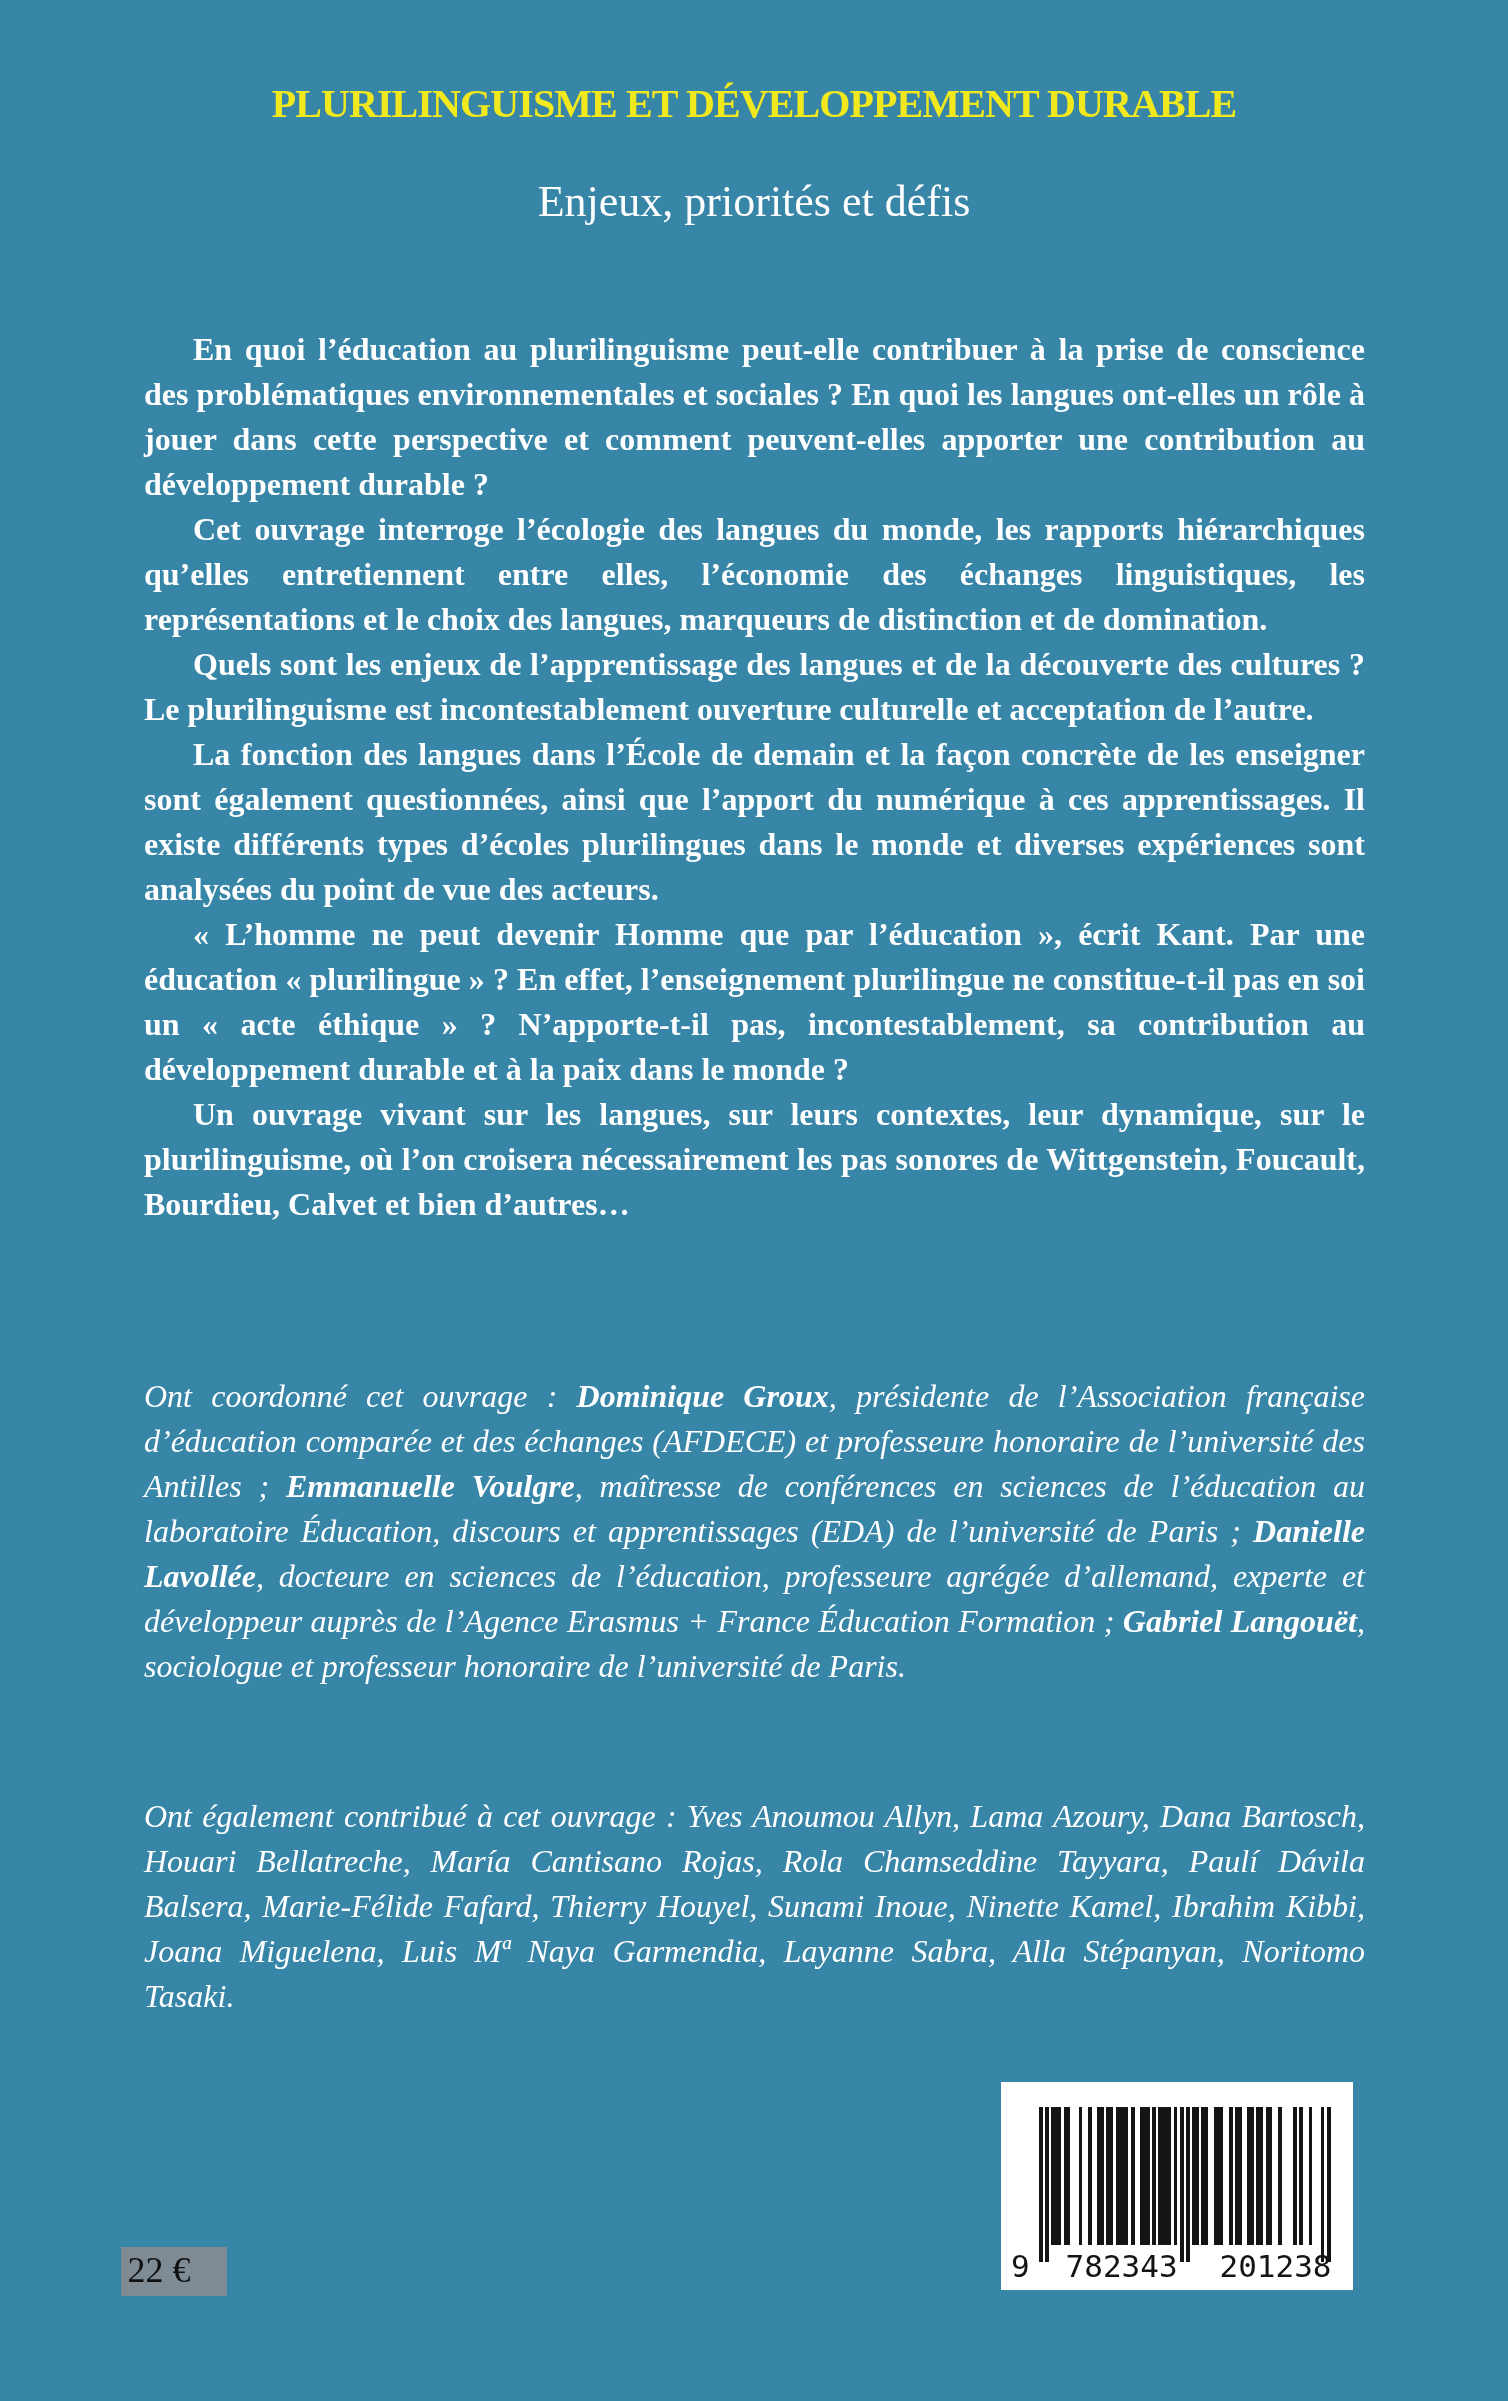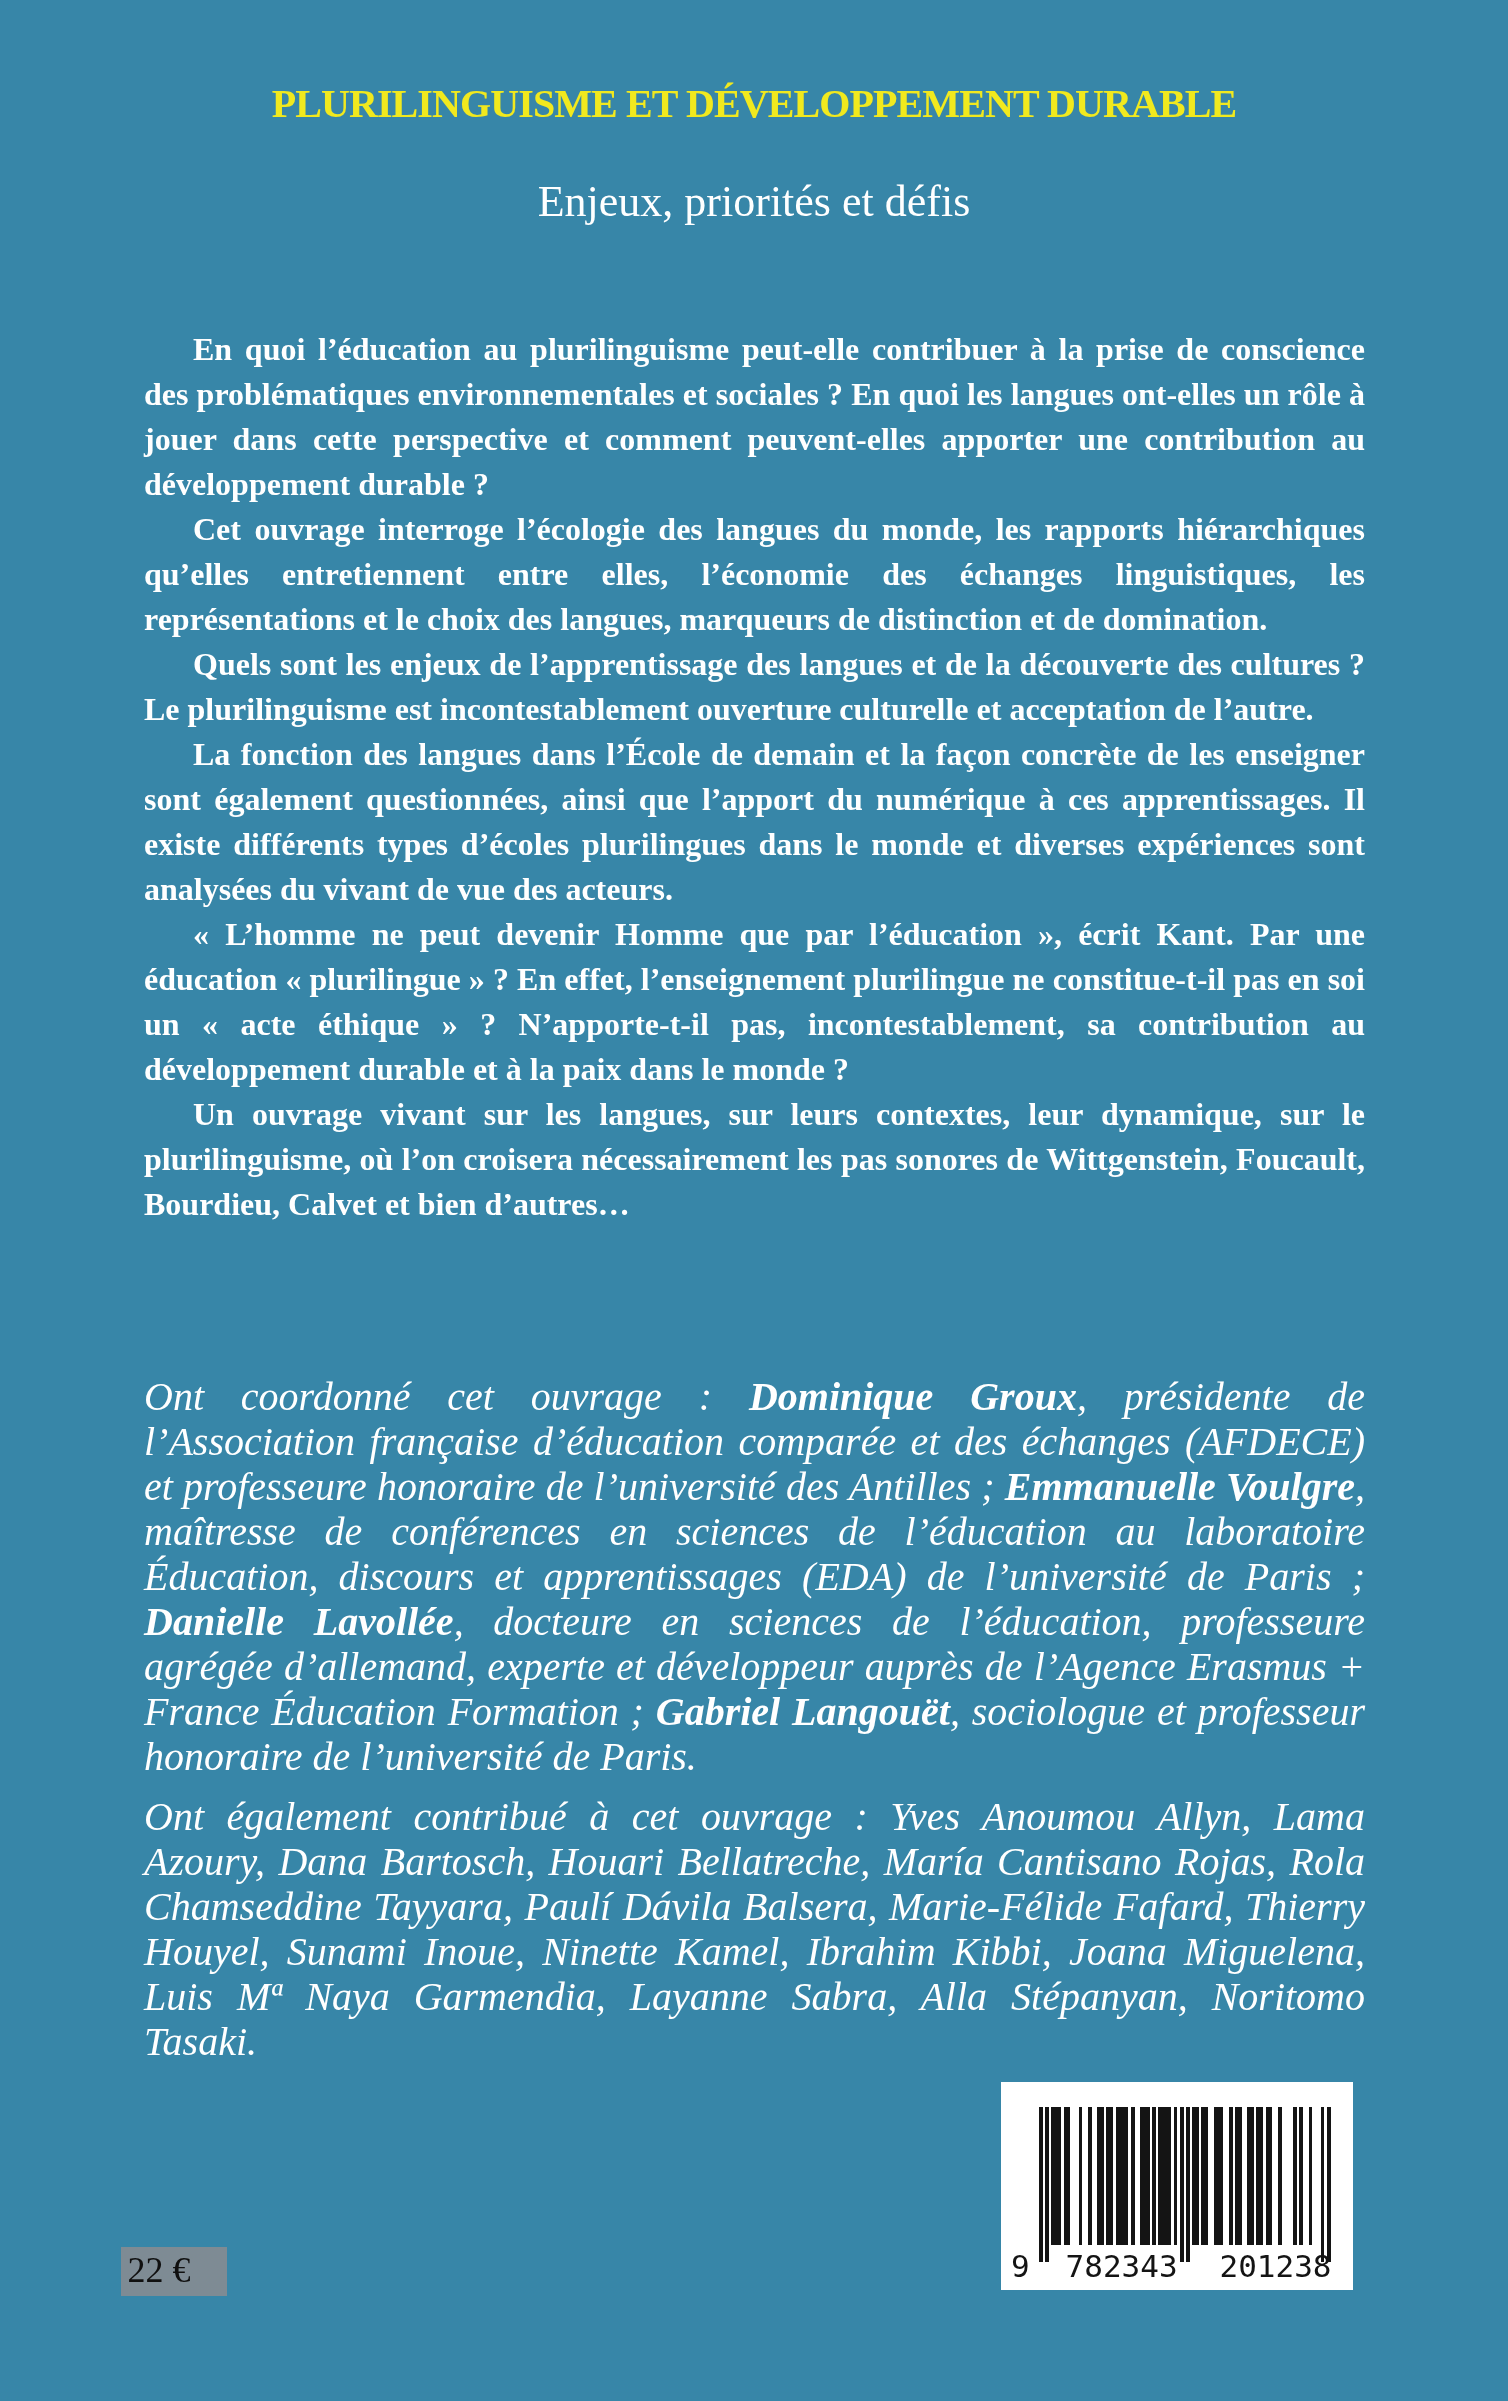--- a/index.html
+++ b/index.html
@@ -22,21 +22,21 @@
     margin:0;text-align:center;
     font-size:44px;font-weight:normal;
   }
   .synopsis{
     position:absolute;top:327px;left:144px;width:1221px;
     font-size:32px;line-height:45px;text-align:justify;font-weight:bold;
   }
   .synopsis p{margin:0;text-indent:49px;}
   .credits{
     position:absolute;left:144px;width:1221px;
-    font-style:italic;font-size:40px;line-height:45px;text-align:justify;
+    font-style:italic;font-size:32px;line-height:45px;text-align:justify;
   }
   #coordinators{top:1374px;}
   #contributors{top:1794px;}
   .credits p{margin:0;}
   .b{font-weight:bold;}
   .isbn{
     position:absolute;left:142px;top:2190px;
     font-family:"Liberation Sans",sans-serif;
     font-size:36px;letter-spacing:0.9px;
   }
@@ -69,21 +69,21 @@
 
 <div class="page">
 
   <h1 class="title">PLURILINGUISME ET DÉVELOPPEMENT DURABLE</h1>
   <h2 class="subtitle">Enjeux, priorités et défis</h2>
 
   <div class="synopsis">
     <p>En quoi l’éducation au plurilinguisme peut-elle contribuer à la prise de conscience des problématiques environnementales et sociales ? En quoi les langues ont-elles un rôle à jouer dans cette perspective et comment peuvent-elles apporter une contribution au développement durable ?</p>
     <p>Cet ouvrage interroge l’écologie des langues du monde, les rapports hiérarchiques qu’elles entretiennent entre elles, l’économie des échanges linguistiques, les représentations et le choix des langues, marqueurs de distinction et de domination.</p>
     <p>Quels sont les enjeux de l’apprentissage des langues et de la découverte des cultures ? Le plurilinguisme est incontestablement ouverture culturelle et acceptation de l’autre.</p>
-    <p>La fonction des langues dans l’École de demain et la façon concrète de les enseigner sont également questionnées, ainsi que l’apport du numérique à ces apprentissages. Il existe différents types d’écoles plurilingues dans le monde et diverses expériences sont analysées du vivant de vue des acteurs.</p>
+    <p>La fonction des langues dans l’École de demain et la façon concrète de les enseigner sont également questionnées, ainsi que l’apport du numérique à ces apprentissages. Il existe différents types d’écoles plurilingues dans le monde et diverses expériences sont analysées du point de vue des acteurs.</p>
     <p>« L’homme ne peut devenir Homme que par l’éducation », écrit Kant. Par une éducation « plurilingue » ? En effet, l’enseignement plurilingue ne constitue-t-il pas en soi un « acte éthique » ? N’apporte-t-il pas, incontestablement, sa contribution au développement durable et à la paix dans le monde ?</p>
     <p>Un ouvrage vivant sur les langues, sur leurs contextes, leur dynamique, sur le plurilinguisme, où l’on croisera nécessairement les pas sonores de Wittgenstein, Foucault, Bourdieu, Calvet et bien d’autres…</p>
   </div>
 
   <div class="credits" id="coordinators">
     <p><span>Ont coordonné cet ouvrage : </span><span class="b">Dominique Groux</span><span>, présidente de l’Association française d’éducation comparée et des échanges (AFDECE) et professeure honoraire de l’université des Antilles ; </span><span class="b">Emmanuelle Voulgre</span><span>, maîtresse de conférences en sciences de l’éducation au laboratoire Éducation, discours et apprentissages (EDA) de l’université de Paris ; </span><span class="b">Danielle Lavollée</span><span>, docteure en sciences de l’éducation, professeure agrégée d’allemand, experte et développeur auprès de l’Agence Erasmus + France Éducation Formation ; </span><span class="b">Gabriel Langouët</span><span>, sociologue et professeur honoraire de l’université de Paris.</span></p>
   </div>
 
   <div class="credits" id="contributors">
     <p>Ont également contribué à cet ouvrage : Yves Anoumou Allyn, Lama Azoury, Dana Bartosch, Houari Bellatreche, María Cantisano Rojas, Rola Chamseddine Tayyara, Paulí Dávila Balsera, Marie-Félide Fafard, Thierry Houyel, Sunami Inoue, Ninette Kamel, Ibrahim Kibbi, Joana Miguelena, Luis Mª Naya Garmendia, Layanne Sabra, Alla Stépanyan, Noritomo Tasaki.</p>

